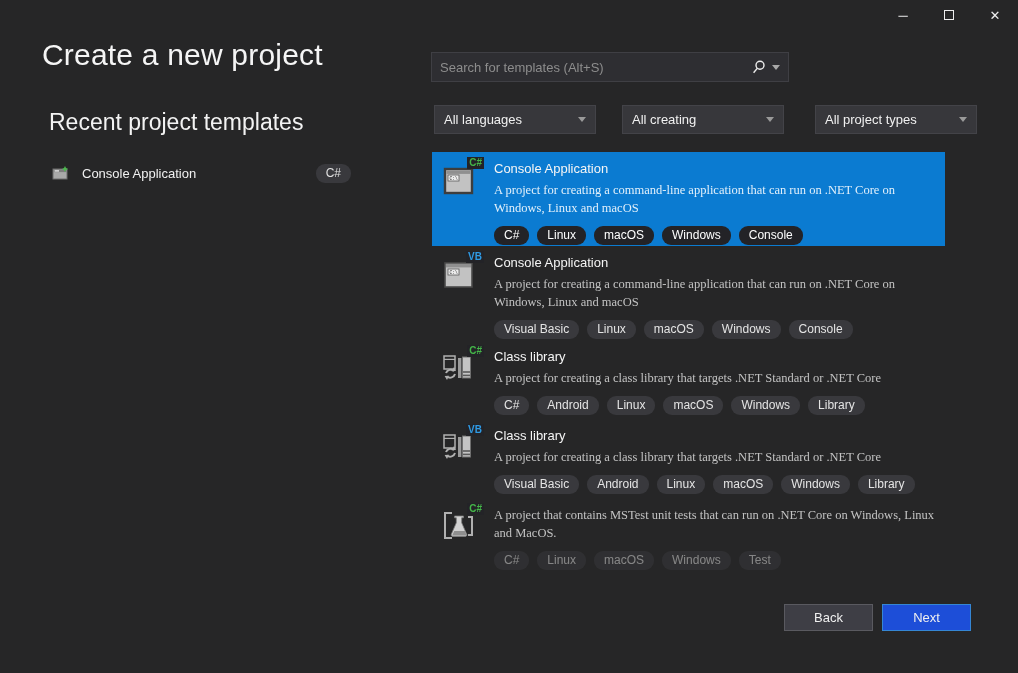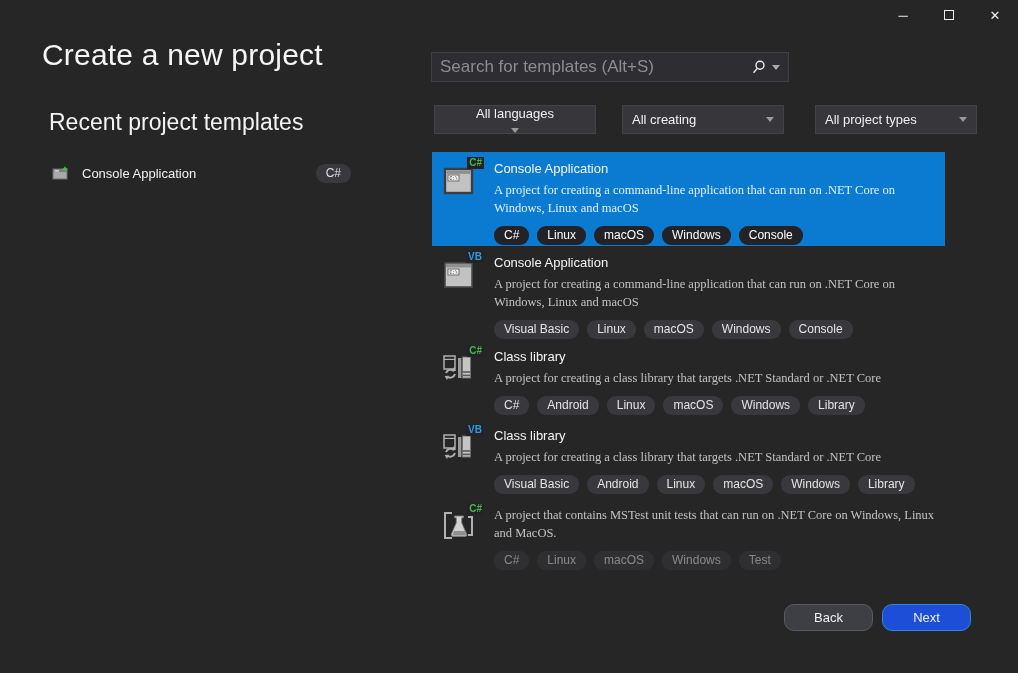--- a/index.html
+++ b/index.html
@@ -19,32 +19,32 @@
   .max-glyph { width:10px; height:10px; border:1px solid #ededed; display:inline-block; }
 
   
   .page-title { position:absolute; left:42px; top:38px; font-size:30px; font-weight:300;
                 letter-spacing:.2px; color:#f5f5f5; }
 
   
   .search-box { position:absolute; left:431px; top:52px; width:358px; height:30px;
                 background:#2e2e32; border:1px solid #3f3f44; display:flex; align-items:center; }
   .search-box input { flex:1; background:transparent; border:none; outline:none; color:#a3a3a3;
-                      font-size:17px; padding:0 8px; font-family:"Liberation Sans",sans-serif; }
+                      font-size:13px; padding:0 8px; font-family:"Liberation Sans",sans-serif; }
   .search-box input::placeholder { color:#8d8d8d; }
   .search-icons { display:flex; align-items:center; gap:5px; padding:0 8px 0 4px; }
   .caret { width:0; height:0; border-left:4px solid transparent; border-right:4px solid transparent;
            border-top:5px solid #a8a8a8; display:inline-block; }
 
   
   .filter { position:absolute; top:105px; height:29px; width:162px; background:#37373b;
             border:1px solid #434348; display:flex; align-items:center; justify-content:space-between;
             padding:0 9px; font-size:13px; color:#f1f1f1; cursor:default; }
   .filter .caret { border-top-color:#9a9a9a; }
-  #filter-languages { left:434px;flex-direction:column; }
+  #filter-languages { left:434px; }
   #filter-platforms { left:622px; }
   #filter-types     { left:808px;margin-left:7px; }
 
   
   .recent-heading { position:absolute; left:49px; top:109px; font-size:23px; font-weight:400; color:#f3f3f3; }
   .recent-item { position:absolute; left:42px; top:158px; width:313px; height:30px;
                  display:flex; align-items:center; cursor:default; }
   .recent-item .ricon { margin:0 12px 0 10px; display:flex; }
   .recent-item .rtitle { flex:1; font-size:13px; color:#f1f1f1; }
   .recent-badge { background:#39393d; color:#e0e0e0; border-radius:9px; padding:2px 10px 3px;
@@ -71,21 +71,21 @@
   .tpl-desc { font-size:12.5px; line-height:18px; color:#c3c3c3; max-width:448px;font-family:Liberation Serif, serif; }
   .tpl-item.selected .tpl-desc { color:#e2f0fb; }
   .tpl-tags { display:flex; gap:8px; margin-top:9px; }
   .tag { background:#39393d; color:#e4e4e4; border-radius:9px; padding:2px 10px 3px;
          font-size:12px; white-space:nowrap; }
   .tpl-item.selected .tag { background:#232327; color:#ffffff; }
   .tpl-tags.dimmed { opacity:.5; }
 
   
   .btn { position:absolute; top:604px; width:89px; height:27px; display:flex; align-items:center;
-         justify-content:center; font-size:13px; color:#f0f0f0; cursor:default;border-radius:10px; }
+         justify-content:center; font-size:13px; color:#f0f0f0; cursor:default; }
   .btn-back { left:784px; background:#3e3e45; border:1px solid #5a5a60; }
   .btn-next { left:882px; background:#1d4ed8; border:1px solid #3586d4; }
 </style>
 </head>
 <body>
 
 <div class="win-controls">
   <div class="win-btn">─</div>
   <div class="win-btn">
     <span class="max-glyph"></span>

